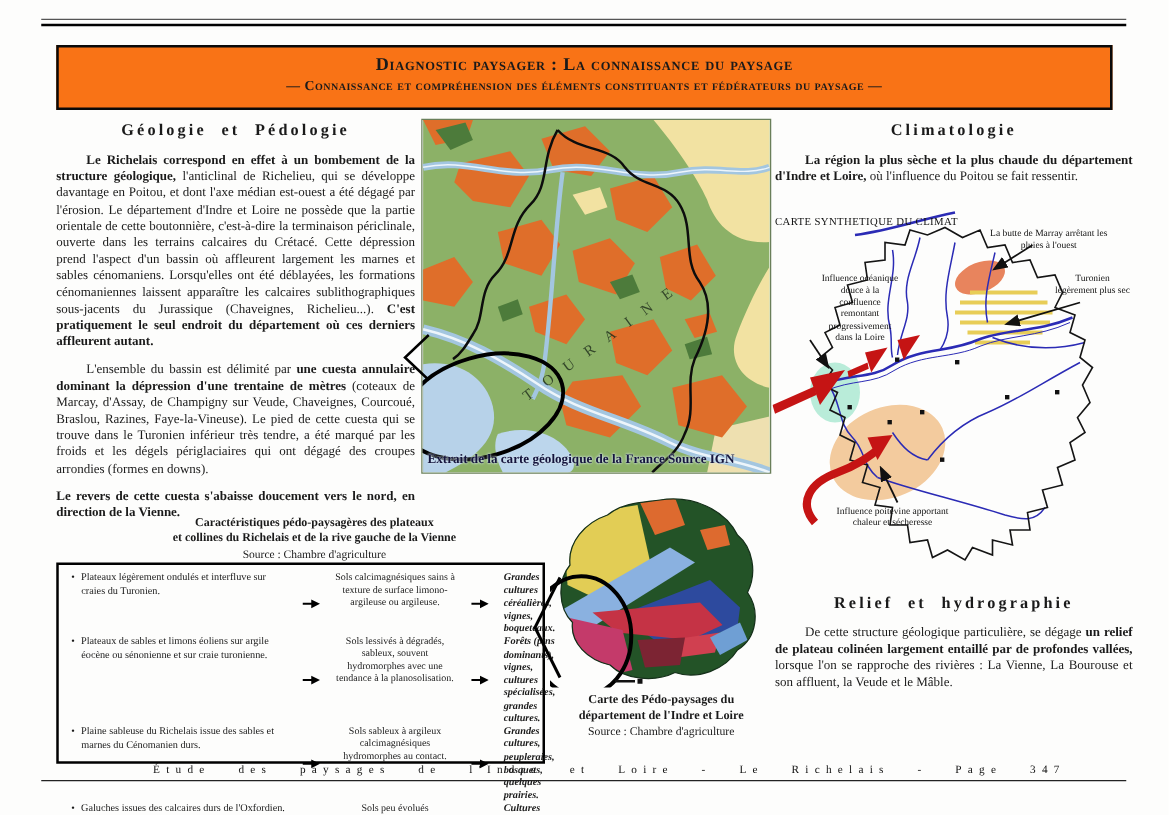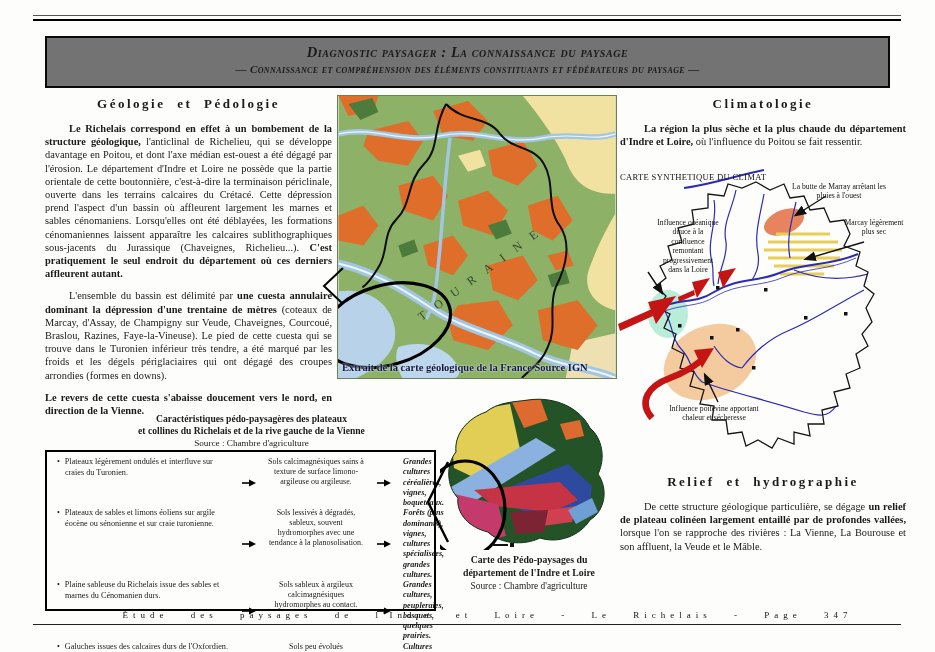--- a/index.html
+++ b/index.html
@@ -5,22 +5,22 @@
   html,body{margin:0;padding:0;background:#ffffff;}
   #page{position:relative;width:935px;height:652px;background:#fdfdfc;
         font-family:"Liberation Serif","DejaVu Serif",serif;color:#1a1a1a;overflow:hidden;}
 
   
   .double-rule{position:absolute;left:33px;width:868px;height:3px;
                border-top:1px solid #555;border-bottom:2px solid #000;}
   .thin-rule{position:absolute;left:33px;width:868px;border-top:1.5px solid #222;}
 
   
-  #banner{position:absolute;left:45px;top:36px;width:841px;height:48px;background:#737373;
-          border:2px solid #0a0a0a;text-align:center;font-style:italic;}
+  #banner{position:absolute;left:45px;top:36px;width:841px;height:48px;background:#f97316;
+          border:2px solid #0a0a0a;text-align:center;}
   #banner .l1{font-variant:small-caps;font-weight:bold;font-size:14.5px;margin-top:6px;letter-spacing:.6px;}
   #banner .l2{font-variant:small-caps;font-weight:bold;font-size:11px;margin-top:2px;letter-spacing:.4px;}
 
   .col-heading{font-weight:bold;font-size:13px;text-align:center;letter-spacing:2.5px;word-spacing:6px;}
   .para{font-size:10.4px;line-height:1.27;text-align:justify;margin:0 0 9px 0;}
   .indent{text-indent:24px;}
   .b{font-weight:bold;}
 
   #geology-col{position:absolute;left:45px;top:96px;width:287px;}
   #geology-col .col-heading{margin-bottom:10px;}
@@ -215,21 +215,21 @@
         <line x1="208" y1="30" x2="178" y2="49" marker-end="url(#ah)"></line>
         <line x1="246" y1="76" x2="188" y2="93" marker-end="url(#ah)"></line>
         <line x1="30" y1="106" x2="44" y2="127" marker-end="url(#ah)"></line>
         <line x1="100" y1="236" x2="87" y2="209" marker-end="url(#ah)"></line>
       </g>
 
       <path d="M66,22 C96,18 116,10 146,4" fill="none" stroke="#2b2bb5" stroke-width="2"></path>
     </svg>
     <div id="climate-map-title">CARTE SYNTHETIQUE DU CLIMAT</div>
     <div class="ann" style="left:168px;top:16px;width:106px;">La butte de Marray arrêtant les pluies à l'ouest</div>
-    <div class="ann" style="left:226px;top:52px;width:60px;">Marcay légèrement plus sec</div>
+    <div class="ann" style="left:226px;top:52px;width:60px;">Turonien légèrement plus sec</div>
     <div class="ann" style="left:16px;top:52px;width:64px;padding-left:22px;">Influence océanique douce à la confluence remontant progressivement dans la Loire</div>
     <div class="ann" style="left:46px;top:238px;width:100px;">Influence poitevine apportant chaleur et sécheresse</div>
   </div>
 
   <div id="relief-col">
     <div class="col-heading">Relief et hydrographie</div>
     <p class="para indent"><span>De cette structure géologique particulière, se dégage </span><span class="b">un relief de plateau colinéen largement entaillé par de profondes vallées,</span><span> lorsque l'on se rapproche des rivières : La Vienne, La Bourouse et son affluent, la Veude et le Mâble.</span></p>
   </div>
 
   <div id="table-title">

